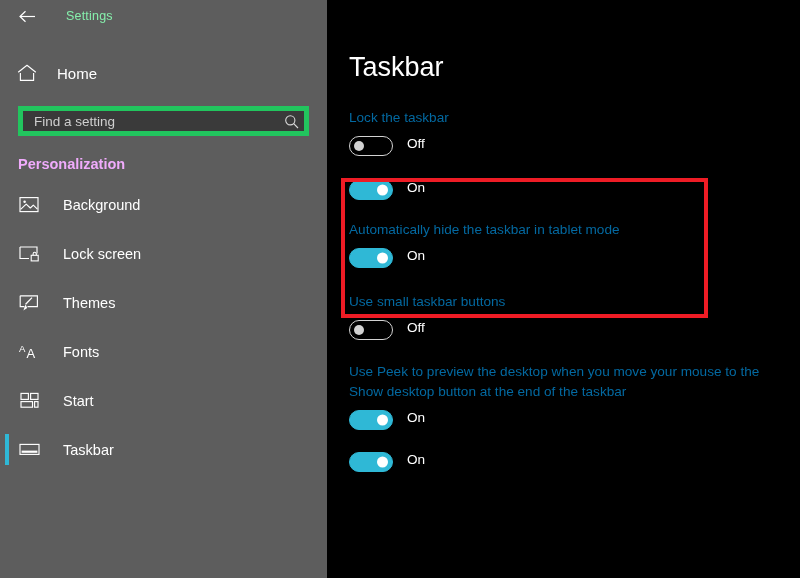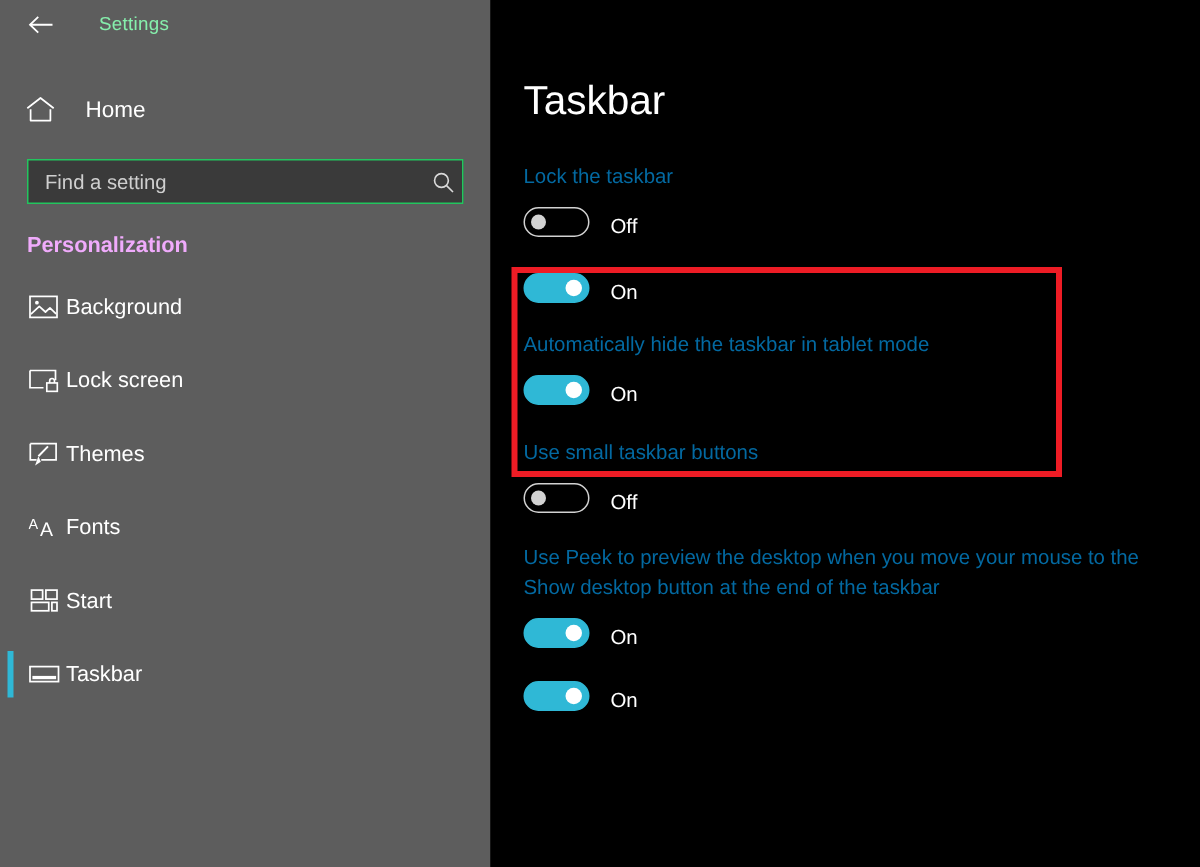--- a/index.html
+++ b/index.html
@@ -71,21 +71,21 @@
     font-size: 15px;
     color: #ffffff;
   }
 
   .search-wrap {
     margin: 16px 0 0 18px;
     width: 291px;
     height: 30px;
     box-sizing: border-box;
     background: #3a3a3a;
-    border: 1px solid #22c55e;
+    border: 5px solid #22c55e;
     display: flex;
     align-items: center;
     position: relative;
   }
   .search-wrap input {
     flex: 1;
     background: transparent;
     border: none;
     outline: none;
     color: #e6e6e6;
@@ -121,21 +121,21 @@
     padding-left: 18px;
     cursor: default;
     box-sizing: border-box;
   }
   .nav-item .ico {
     width: 22px; height: 22px;
     flex: 0 0 22px;
     display:flex; align-items:center; justify-content:center;
   }
   .nav-item .lbl {
-    margin-left: 4px;
+    margin-left: 23px;
     font-size: 14.5px;
     color: #ffffff;
   }
   .nav-item .sel-bar {
     position: absolute;
     left: 5px;
     top: 1px;
     width: 4px;
     height: 31px;
     background: #2fb8d6;
@@ -171,21 +171,21 @@
     margin-bottom: 0;
   }
   .setting .desc {
     color: #0369a1;
     font-size: 13.6px;
     line-height: 20px;
     margin: 0 0 8px 0;
   }
   .toggle-row {
     display: flex;
-    align-items: flex-end;
+    align-items: flex-start;
     height: 22px;
   }
   .toggle {
     width: 44px;
     height: 20px;
     border-radius: 10px;
     box-sizing: border-box;
     position: relative;
     flex: 0 0 44px;
     cursor: default;

